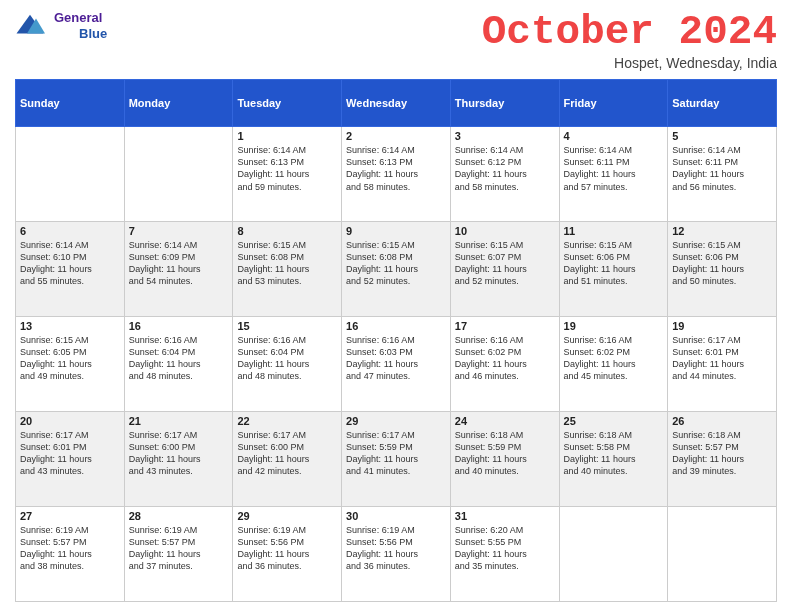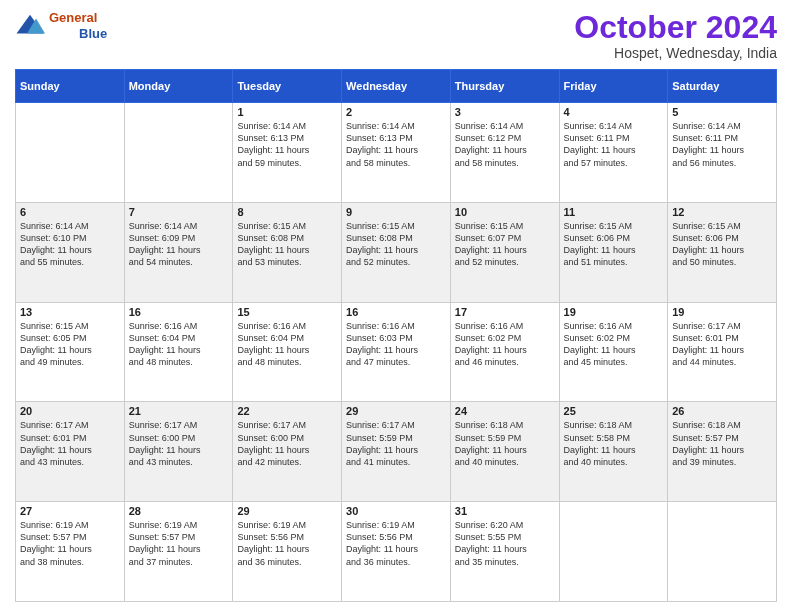--- a/index.html
+++ b/index.html
@@ -28,52 +28,53 @@
       align-items: center;
       gap: 4px;
     }
     .logo-text {
       display: flex;
       flex-direction: column;
       font-size: 13px;
       font-weight: bold;
       line-height: 1.2;
     }
-    .logo-text .general { color: #c2410c; }
+    .logo-text .general { color: #4c1d95; text-align: center; }
     .logo-text .blue { color: #2255aa; padding-left: 30px; }
     .logo-icon {
       width: 30px;
       height: 30px;
     }
     .title-block {
       text-align: right;
     }
     .title-block .month-year {
-      font-size: 32px;
+      font-size: 41px;
       font-weight: bold;
-      color: #6d28d9;
+      color: #ef4444;
       line-height: 1.1;
+      font-family: Liberation Mono, monospace;
     }
     .title-block .location {
       font-size: 14px;
       color: #444;
     }
     .calendar {
       flex: 1;
       border: 1px solid #ccc;
       border-collapse: collapse;
       width: 100%;
       table-layout: fixed;
     }
     .calendar th {
       background-color: #2255cc;
       color: #fff;
       font-size: 11px;
       font-weight: bold;
-      padding: 10px 4px;
+      padding: 17px 4px;
       text-align: left;
       border: 1px solid #3366dd;
       margin-top: 12px;
     }
     .calendar td {
       border: 1px solid #ccc;
       vertical-align: top;
       padding: 3px 4px;
       font-size: 9.5px;
       color: #333;

